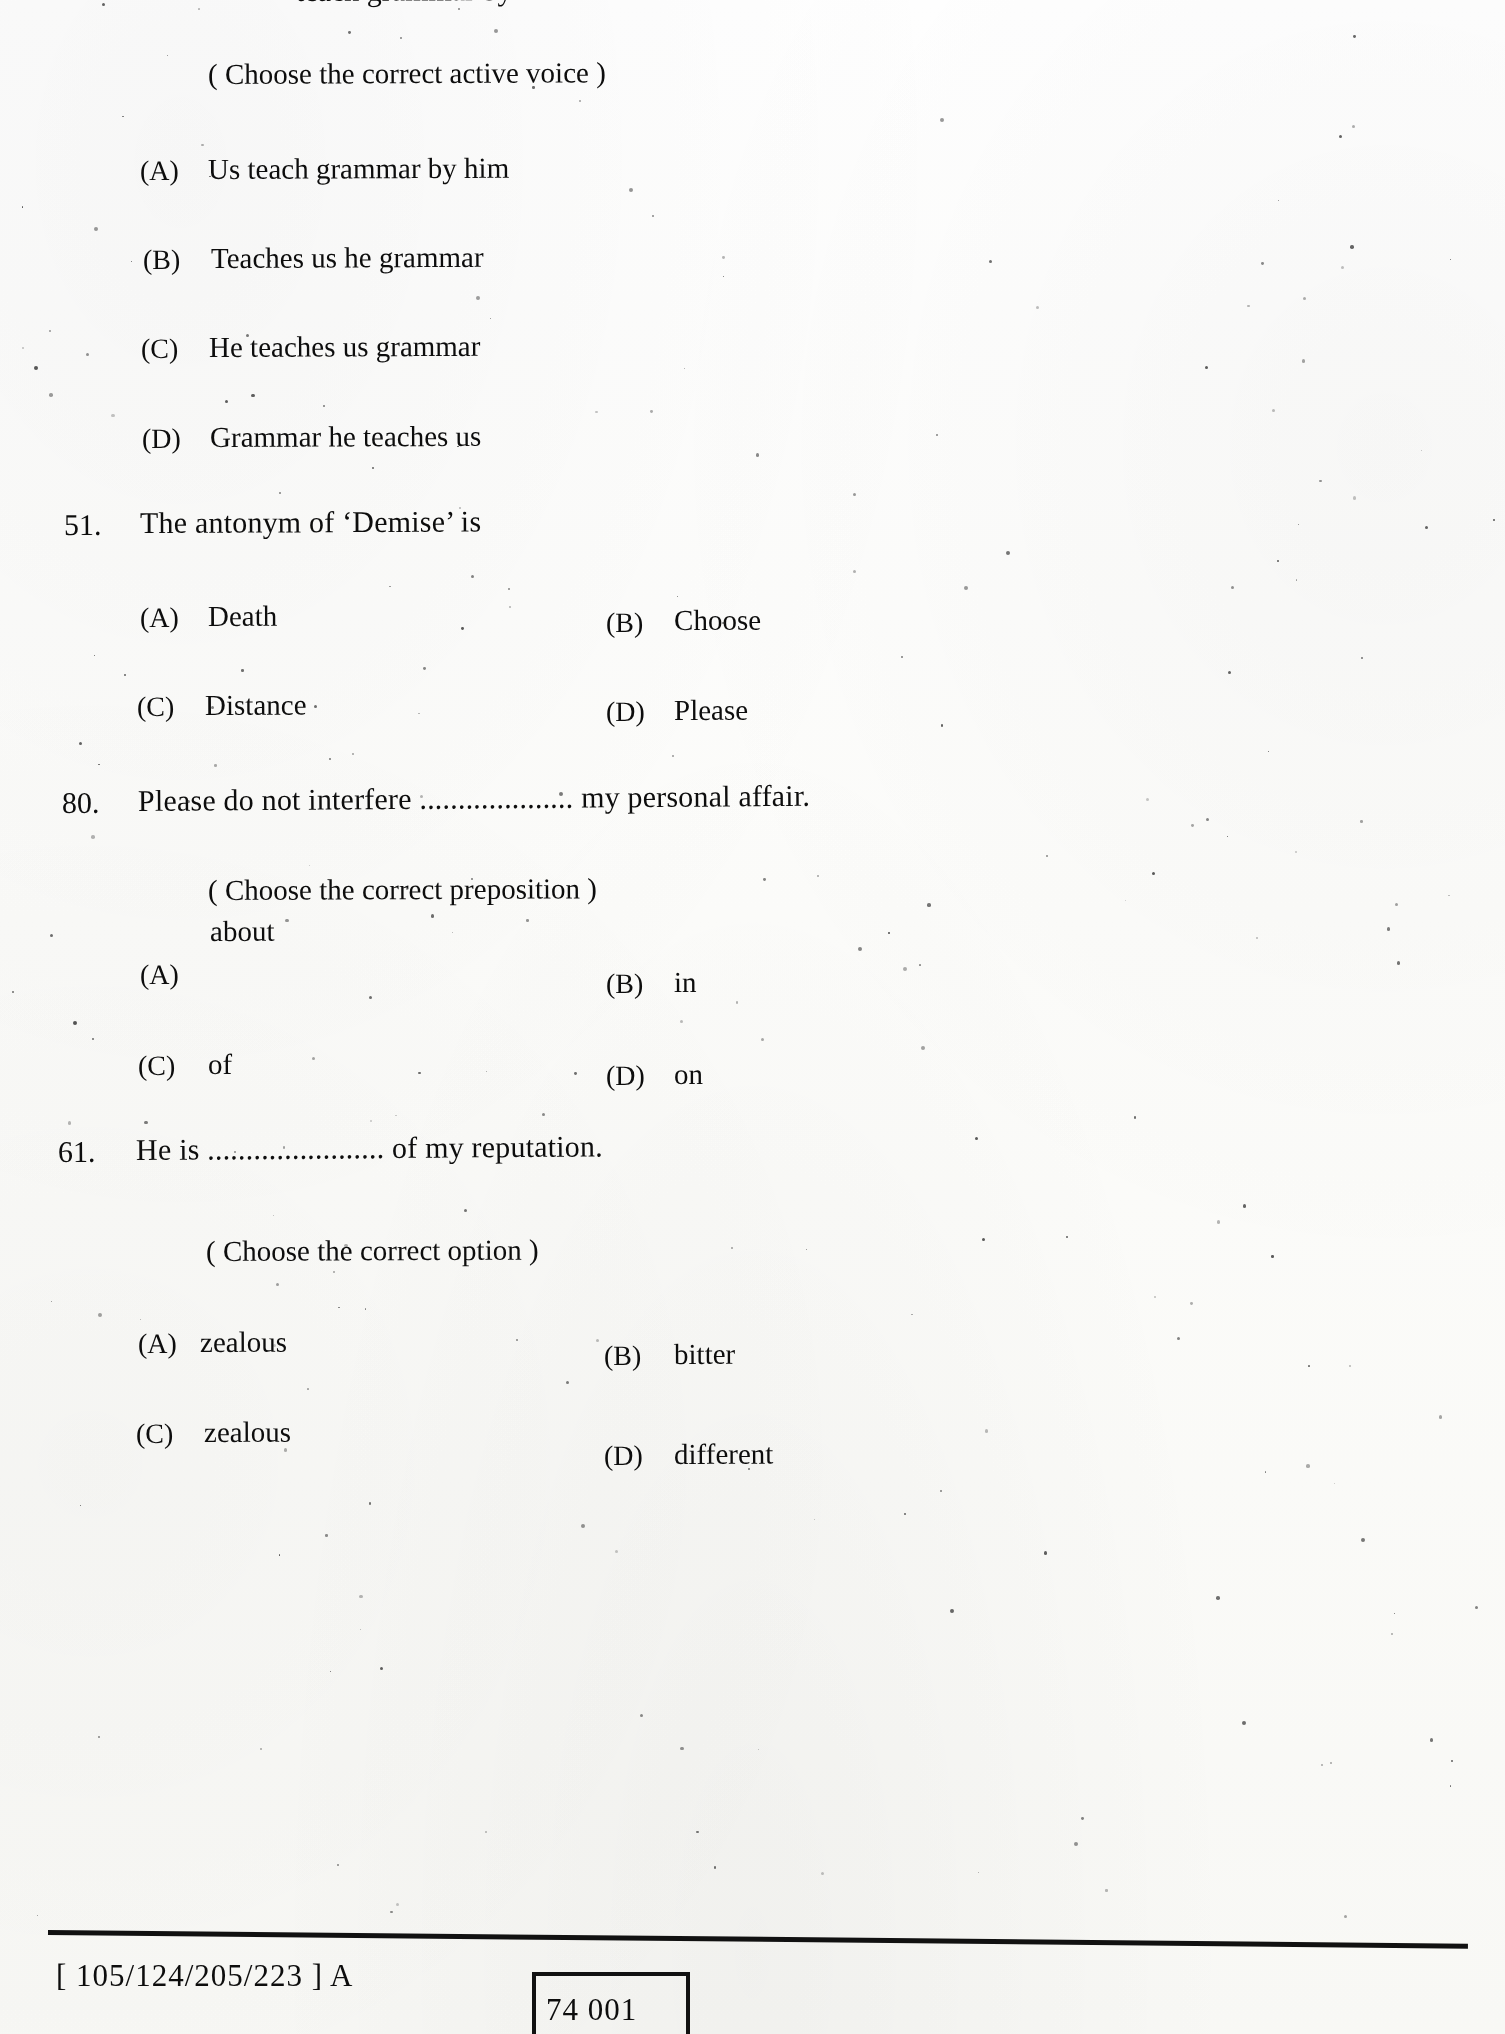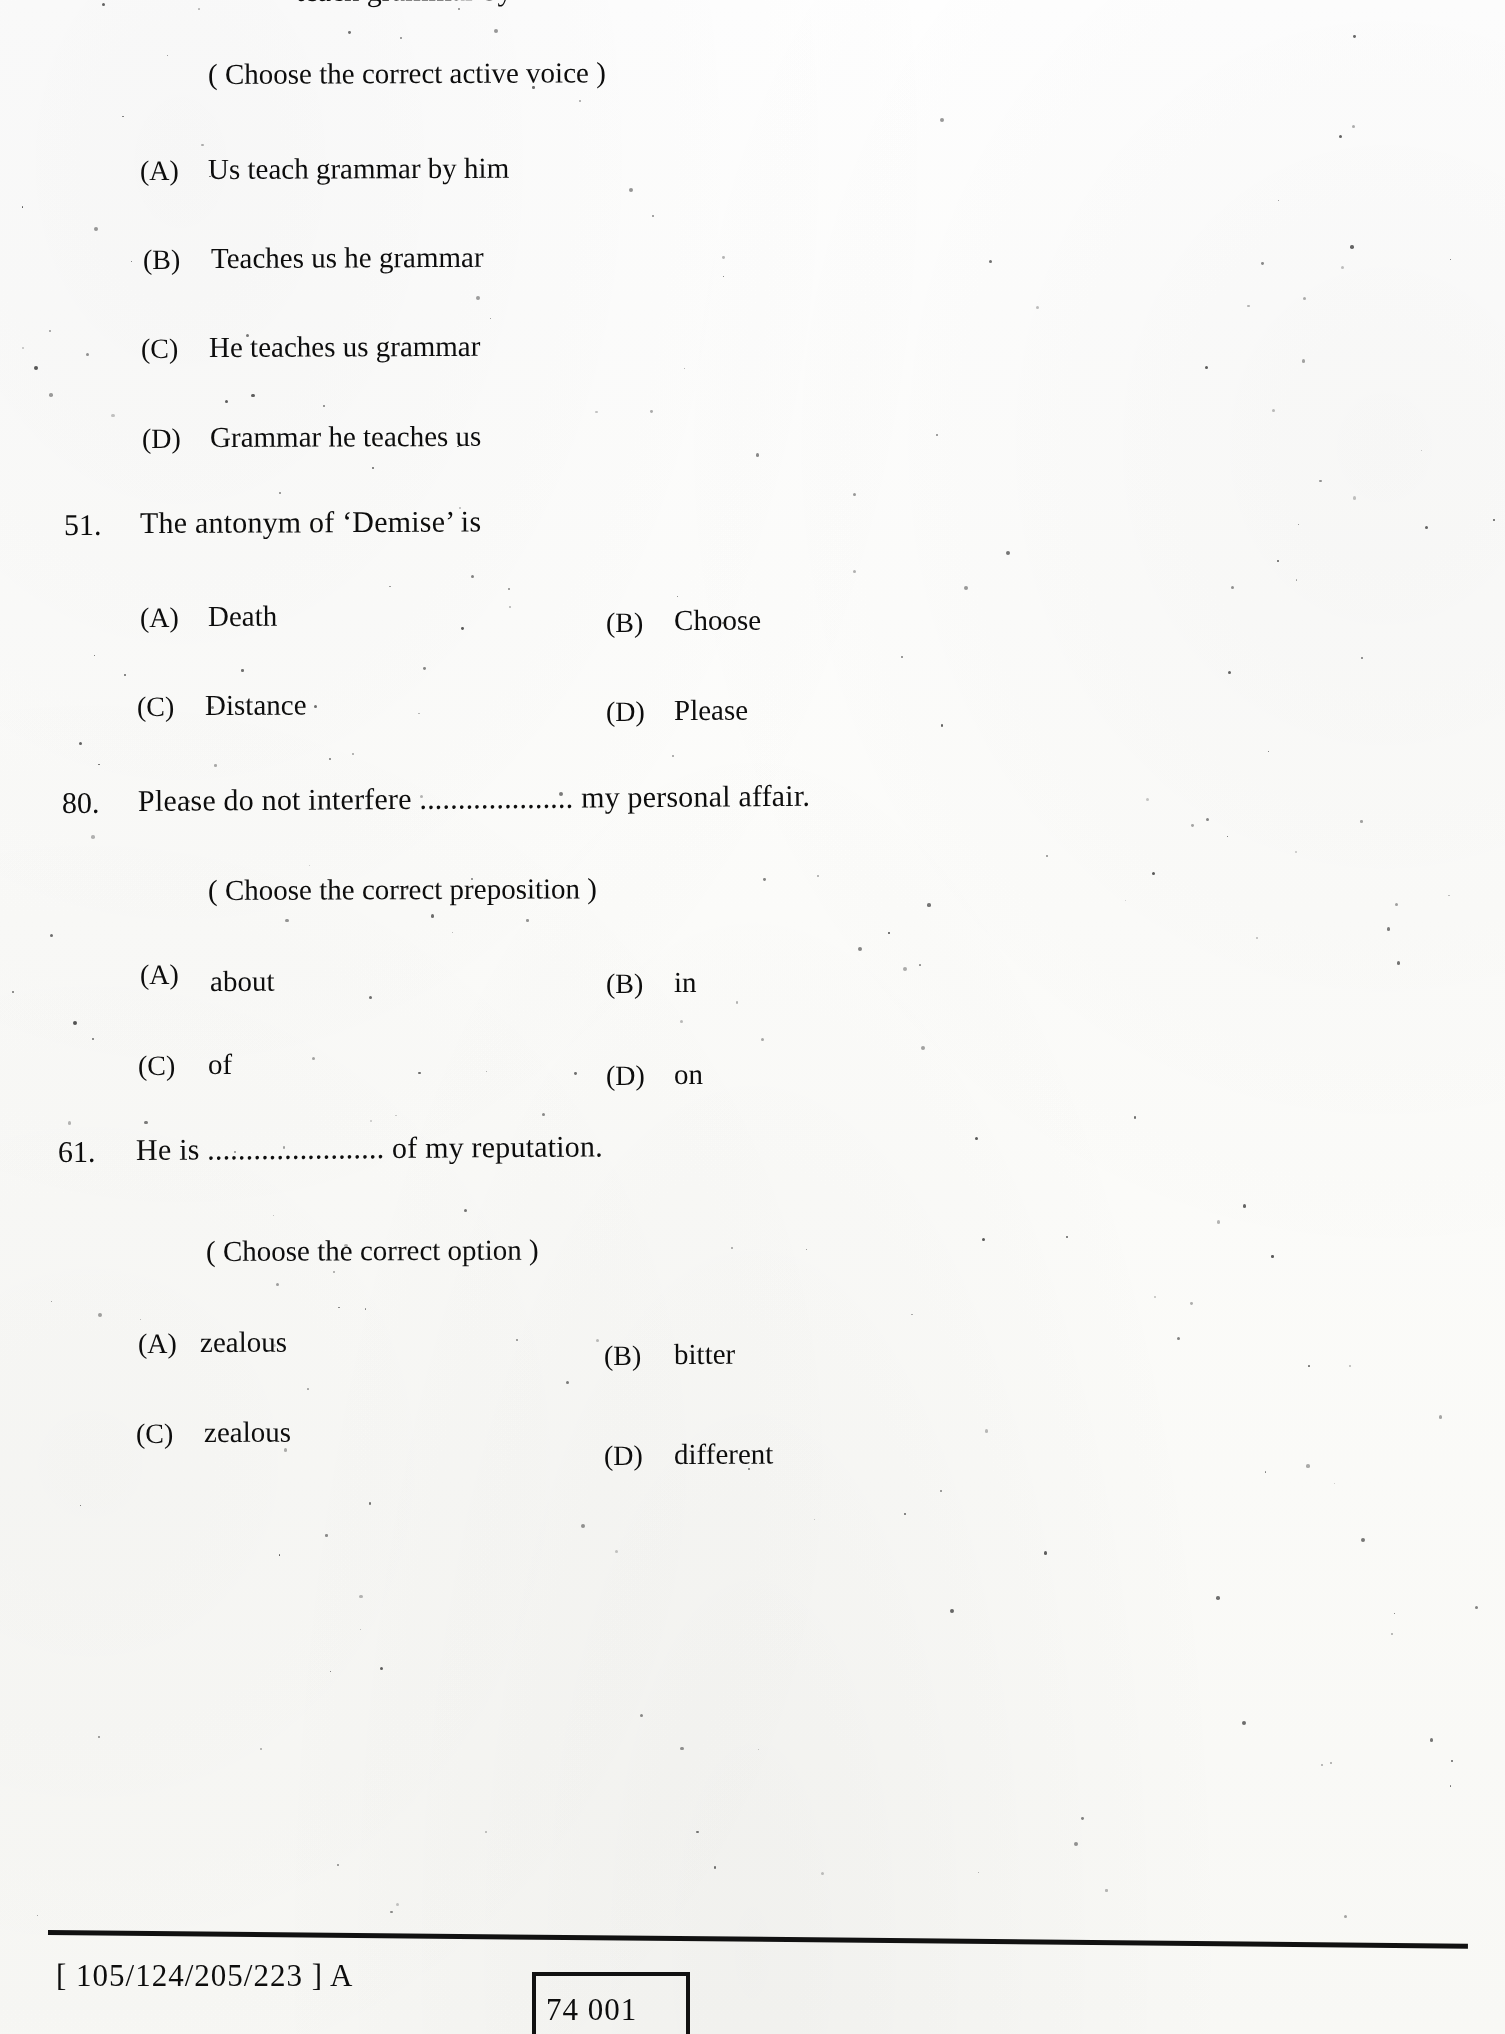--- a/index.html
+++ b/index.html
@@ -175,21 +175,21 @@
 
   <div class="opt-label skew-a" style="left:606px; top:696px;">(D)</div>
   <div class="opt-text skew-a" style="left:674px; top:694px;">Please</div>
 
   <div class="qnum skew-b" style="left:62px; top:786px;">80.</div>
   <div class="line skew-b" style="left:138px; top:784px;">Please do not interfere .................... my personal affair.</div>
 
   <div class="instruction skew-a" style="left:208px; top:874px;">( Choose the correct preposition )</div>
 
   <div class="opt-label skew-a" style="left:140px; top:959px;">(A)</div>
-  <div class="opt-text skew-a" style="left:210px; top:965px;text-align:right;">about</div>
+  <div class="opt-text skew-a" style="left:210px; top:915px;text-align:right;">about</div>
 
   <div class="opt-label skew-a" style="left:606px; top:968px;">(B)</div>
   <div class="opt-text skew-a" style="left:674px; top:966px;">in</div>
 
   <div class="opt-label skew-a" style="left:138px; top:1050px;">(C)</div>
   <div class="opt-text skew-a" style="left:208px; top:1048px;">of</div>
 
   <div class="opt-label skew-a" style="left:606px; top:1060px;">(D)</div>
   <div class="opt-text skew-a" style="left:674px; top:1058px;">on</div>
 

